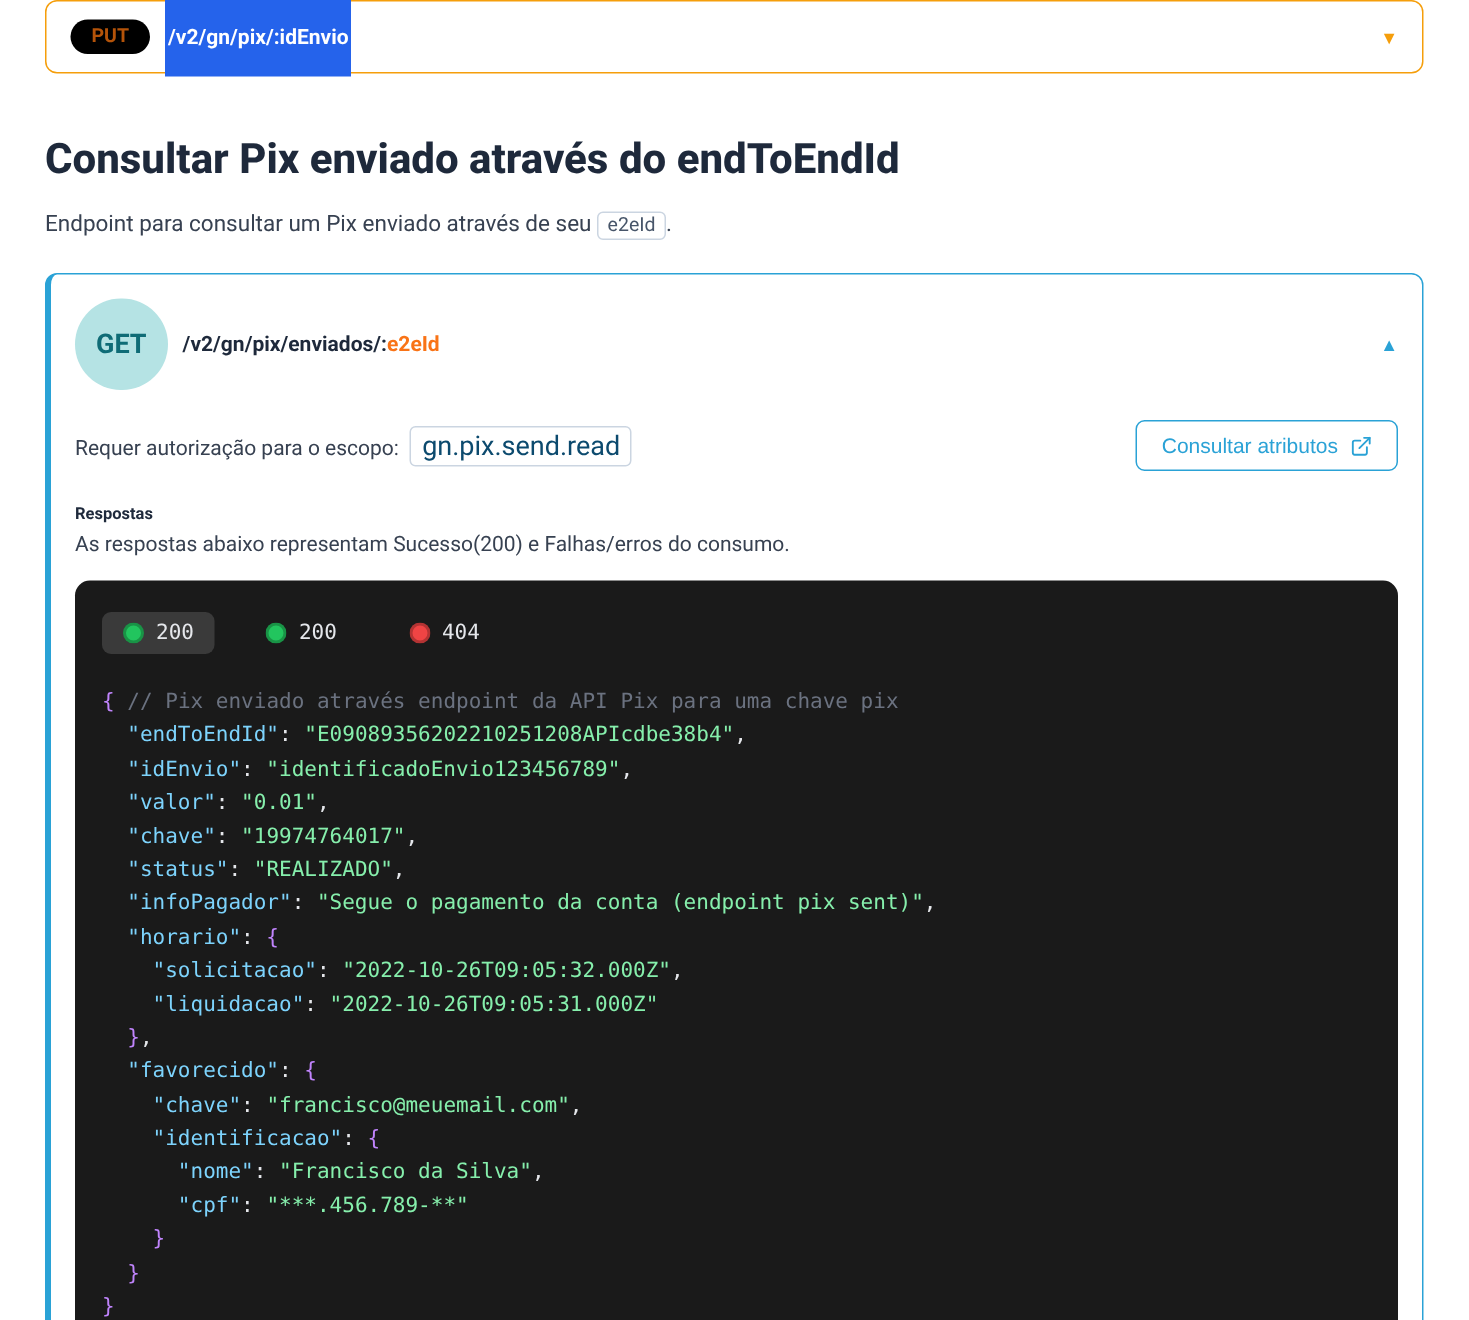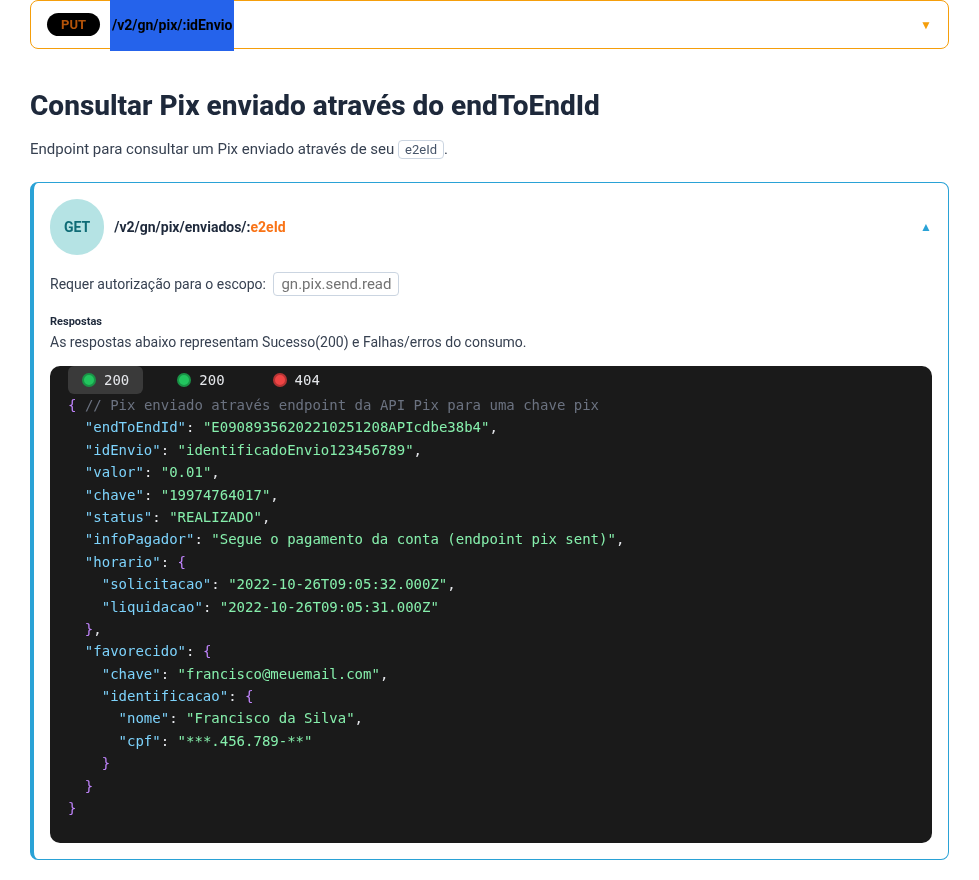--- a/index.html
+++ b/index.html
@@ -28,30 +28,30 @@
   padding: 4px 14px;
   border-radius: 999px;
   font-size: 13px;
 }
 .method-badge-get {
   background: #b5e3e4;
   color: #0f6c76;
   font-weight: 700;
   padding: 20px 14px;
   border-radius: 999px;
-  font-size: 14px;
+  font-size: 18px;
 }
 .endpoint-path {
   font-weight: 700;
   color: #1e293b;
   font-size: 14px;
 }
 .path-highlight {
   background: #2563eb;
-  color: #000000;
+  color: #ffffff;
   padding: 18px 2px;
 }
 .chevron {
   color: #f59e0b;
   font-size: 12px;
 }
 .chevron-blue { color: #2aa2d6; font-size: 12px; }
 h1.section-title {
   font-size: 28px;
   font-weight: 800;
@@ -91,22 +91,22 @@
   align-items: center;
   justify-content: space-between;
   margin-bottom: 22px;
   font-size: 14px;
 }
 .scope-text { color: #374151; }
 .scope-badge {
   border: 1px solid #cbd5e1;
   border-radius: 4px;
   padding: 2px 7px;
-  font-size: 15px;
-  color: #737373;
+  font-size: 18px;
+  color: #0c4a6e;
   margin-left: 4px;
 }
 .attr-btn {
   border: 1px solid #2aa2d6;
   color: #2aa2d6;
   background: #fff;
   border-radius: 6px;
   padding: 8px 16px;
   font-size: 14px;
   cursor: pointer;
@@ -130,21 +130,21 @@
   border-radius: 10px;
   padding: 0;
   color: #e5e7eb;
   font-family: "Consolas", "Monaco", monospace;
   font-size: 14px;
   overflow: hidden;
 }
 .tabs {
   display: flex;
   gap: 20px;
-  padding: 0 18px;
+  padding: 21px 18px;
   align-items: center;
 }
 .tab {
   display: flex;
   align-items: center;
   gap: 8px;
   color: #e5e7eb;
   font-size: 14px;
   padding: 6px 14px;
   border-radius: 6px;
@@ -196,20 +196,28 @@
       <span class="endpoint-path"><span>/v2/gn/pix/enviados/:</span><span class="param-colored">e2eId</span></span>
     </div>
     <span class="chevron-blue">▲</span>
   </div>
 
   <div class="scope-row">
     <div>
       <span class="scope-text">Requer autorização para o escopo:</span>
       <span class="scope-badge">gn.pix.send.read</span>
     </div>
+    <button class="attr-btn">
+      <span>Consultar atributos</span>
+      <svg viewBox="0 0 24 24" fill="none" stroke="#2aa2d6" stroke-width="2" stroke-linecap="round" stroke-linejoin="round">
+          <path d="M18 13v6a2 2 0 0 1-2 2H5a2 2 0 0 1-2-2V8a2 2 0 0 1 2-2h6"></path>
+          <polyline points="15 3 21 3 21 9"></polyline>
+          <line x1="10" y1="14" x2="21" y2="3"></line>
+        </svg>
+    </button>
   </div>
 
   <div class="resp-title">Respostas</div>
   <div class="resp-desc">As respostas abaixo representam Sucesso(200) e Falhas/erros do consumo.</div>
 
   <div class="code-block">
     <div class="tabs">
       <div class="tab active">
         <span class="dot dot-green"></span>
         <span>200</span>

